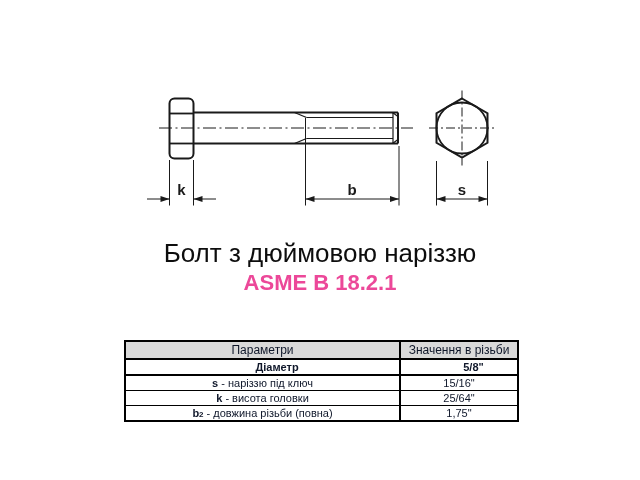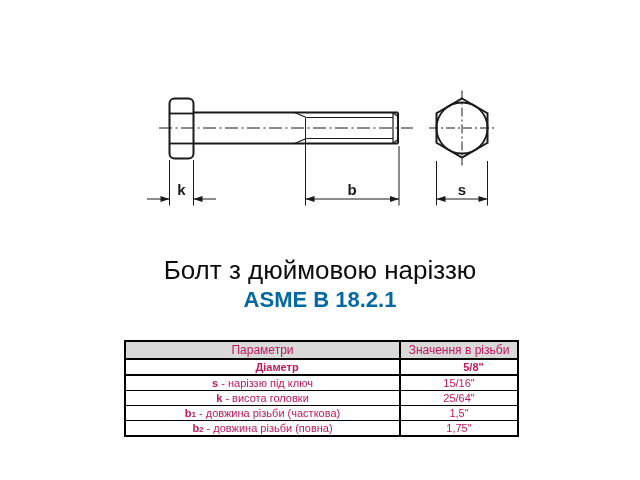--- a/index.html
+++ b/index.html
@@ -2,27 +2,27 @@
 <html><head>
 <meta charset="utf-8">
 <style>
   html,body{margin:0;padding:0;}
   body{
     width:640px;height:480px;background:#ffffff;position:relative;
     font-family:"Liberation Sans", sans-serif;color:#111;overflow:hidden;
   }
   #drawing{position:absolute;left:0;top:0;width:640px;height:240px;}
   .dim-label{font-family:"Liberation Sans",sans-serif;font-weight:bold;font-size:15px;fill:#1a1a1a;}
-  #title-block{position:absolute;left:0;top:254px;width:640px;text-align:center;}
+  #title-block{position:absolute;left:0;top:237px;width:640px;text-align:center;}
   #title-line1{font-size:26px;font-weight:normal;line-height:32px;color:#0d0d0d;}
-  #title-line2{font-size:22px;font-weight:bold;line-height:26px;color:#0369a1;margin-top:1px;}
+  #title-line2{font-size:22px;font-weight:bold;line-height:26px;color:#ec4899;margin-top:1px;}
   #spec-table-wrap{position:absolute;left:124px;top:340px;}
   table.spec{
     border-collapse:collapse;table-layout:fixed;width:393px;
-    font-family:"Liberation Sans",sans-serif;color:#be185d;
+    font-family:"Liberation Sans",sans-serif;color:#0f172a;
   }
   table.spec{border:2px solid #000;}
   table.spec th{
     background:#d9d9d9;font-size:12px;font-weight:normal;height:14px;
     border-bottom:2px solid #000;text-align:center;padding:1px 2px;
   }
   table.spec td{
     font-size:11px;height:11px;text-align:center;padding:1px 2px;
     border-bottom:1px solid #000;
   }
@@ -124,22 +124,18 @@
       </tr>
       <tr>
         <td><span class="pfx">s</span><span class="sub"></span><span> - наріззю під ключ</span></td>
         <td class="val-col">15/16"</td>
       </tr>
       <tr>
         <td><span class="pfx">k</span><span class="sub"></span><span> - висота головки</span></td>
         <td class="val-col">25/64"</td>
       </tr>
       <tr>
-        <td><span class="pfx">b</span><span class="sub">1</span><span> - довжина різьби (часткова)</span></td>
-        <td class="val-col">1,5"</td>
-      </tr>
-      <tr>
         <td><span class="pfx">b</span><span class="sub">2</span><span> - довжина різьби (повна)</span></td>
         <td class="val-col">1,75"</td>
       </tr>
     </tbody>
   </table>
 </div>
 
 </body></html>

